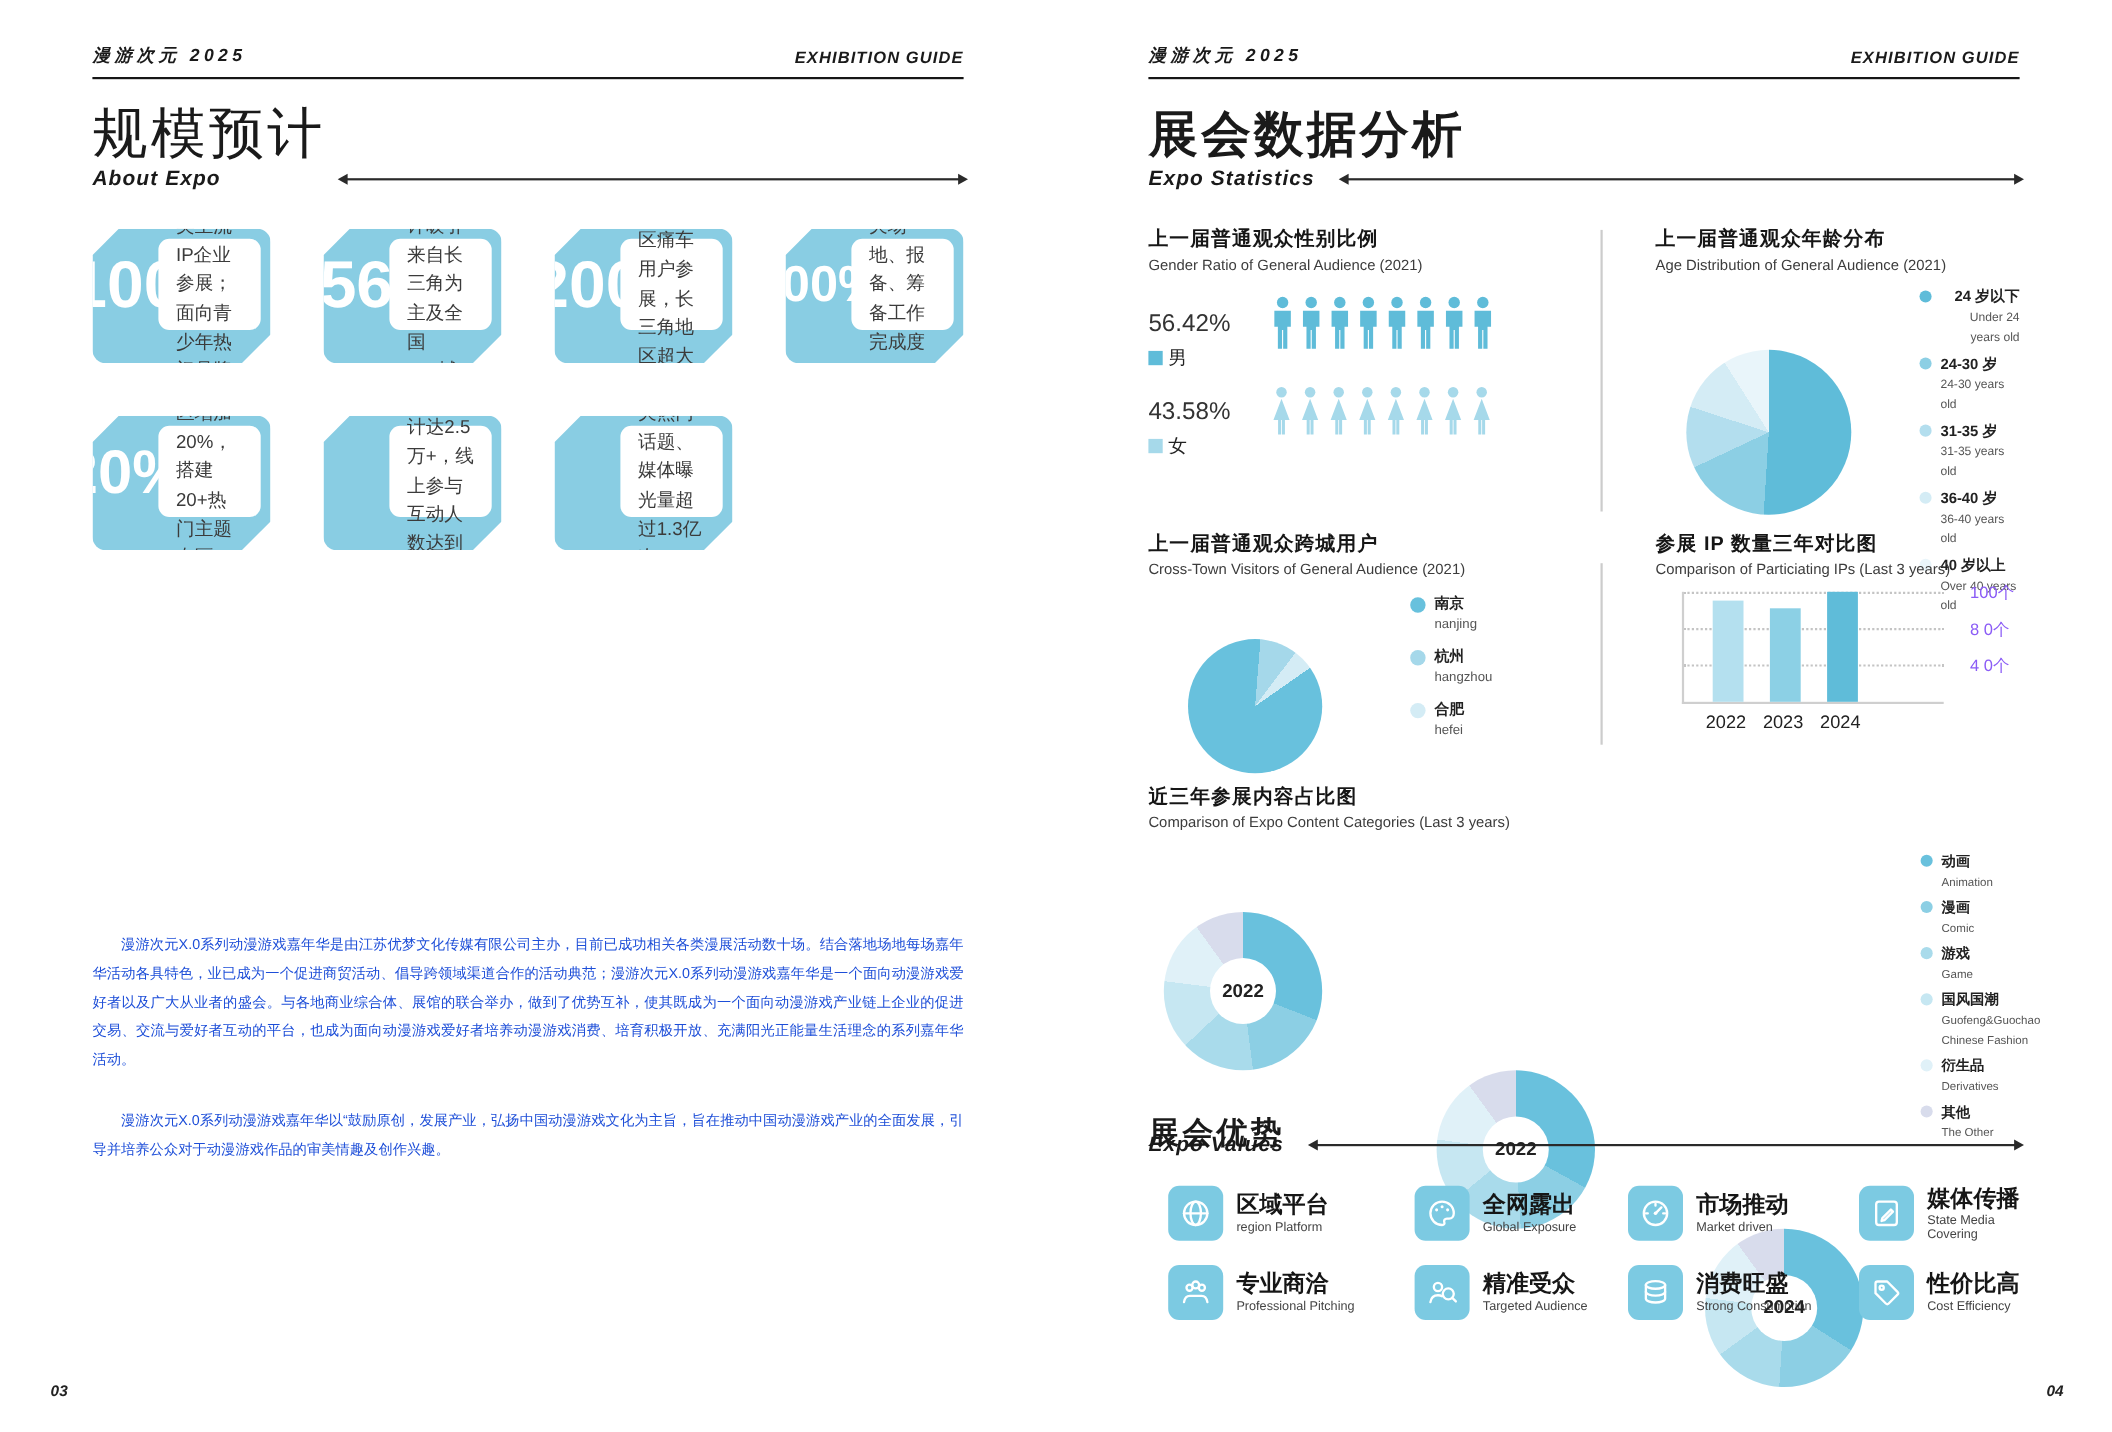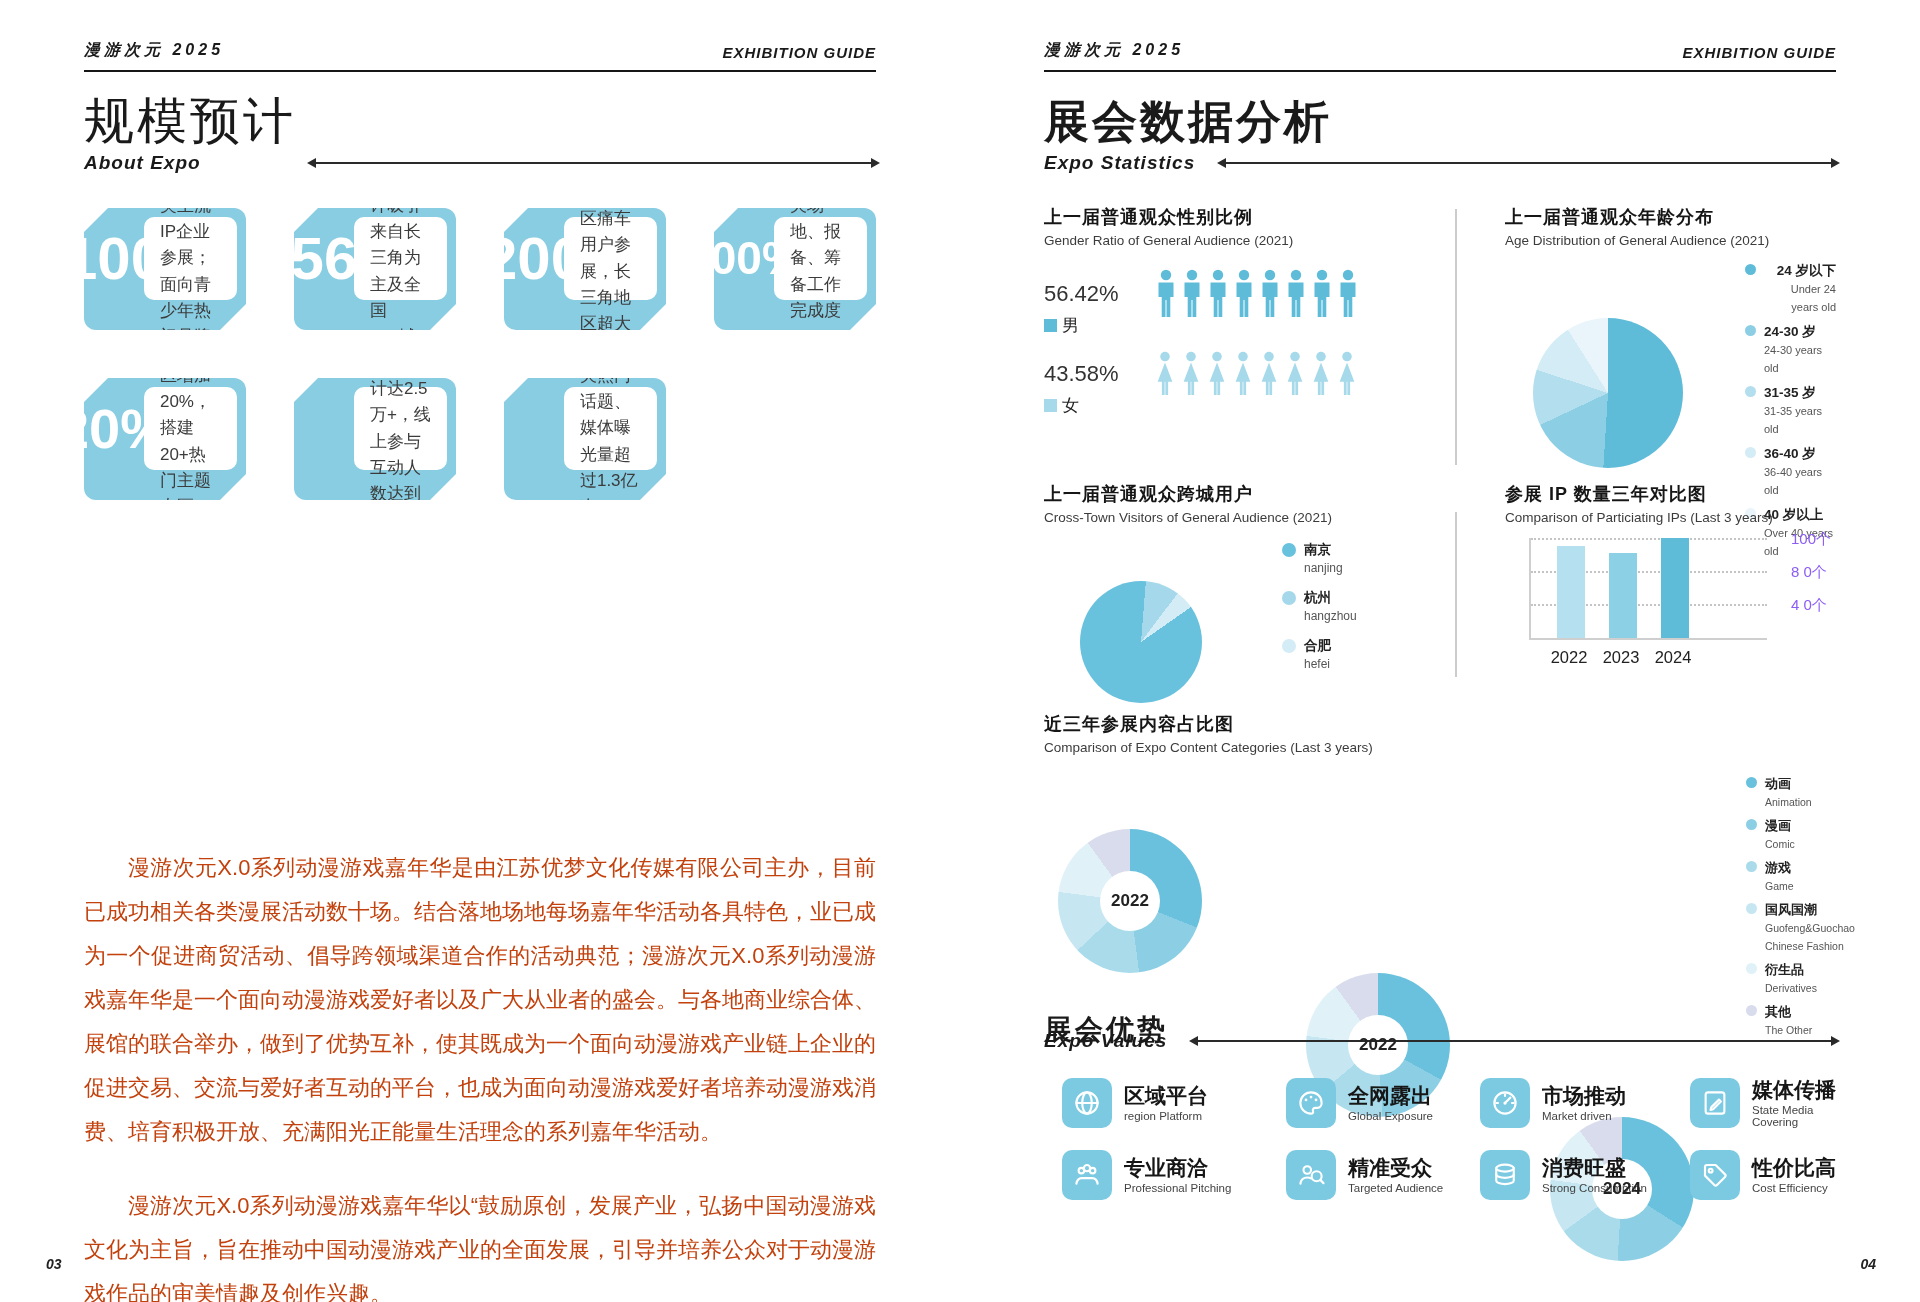--- a/index.html
+++ b/index.html
@@ -34,21 +34,21 @@
   .card .num { position:absolute; left:0; top:8px; bottom:30px; width:37%;
     display:flex; align-items:center; justify-content:center;
     color:#fff; font-weight:bold; }
   .card .panel { position:absolute; left:37%; right:9px; top:9px; bottom:30px;
     background:#fff; border-radius:10px; display:flex; align-items:center;
     padding:4px 16px; }
   .card .panel p { font-size:17px; line-height:1.55; color:#3b3b3b; }
   .num-xl { font-size:60px; }  .num-lg { font-size:56px; }
   .num-md { font-size:46px; }  .num .unit { font-size:30px; font-weight:bold; }
 
-  .paras p { font-size:22px; line-height:2.0; color:#c2410c; text-align:justify;
+  .paras p { font-size:13px; line-height:2.0; color:#1d4ed8; text-align:justify;
     text-indent:2em; }
   .paras p + p { margin-top:30px; }
 
   .pagenum { font-size:14px; font-weight:bold; font-style:italic; color:#222; }
 
   
   .sec-title { font-size:18px; font-weight:bold; letter-spacing:1px; color:#161616; }
   .sec-sub { font-size:13.5px; color:#3c3c3c; margin-top:4px; }
   .vdivider { width:2px; background:#cccccc; }
 

